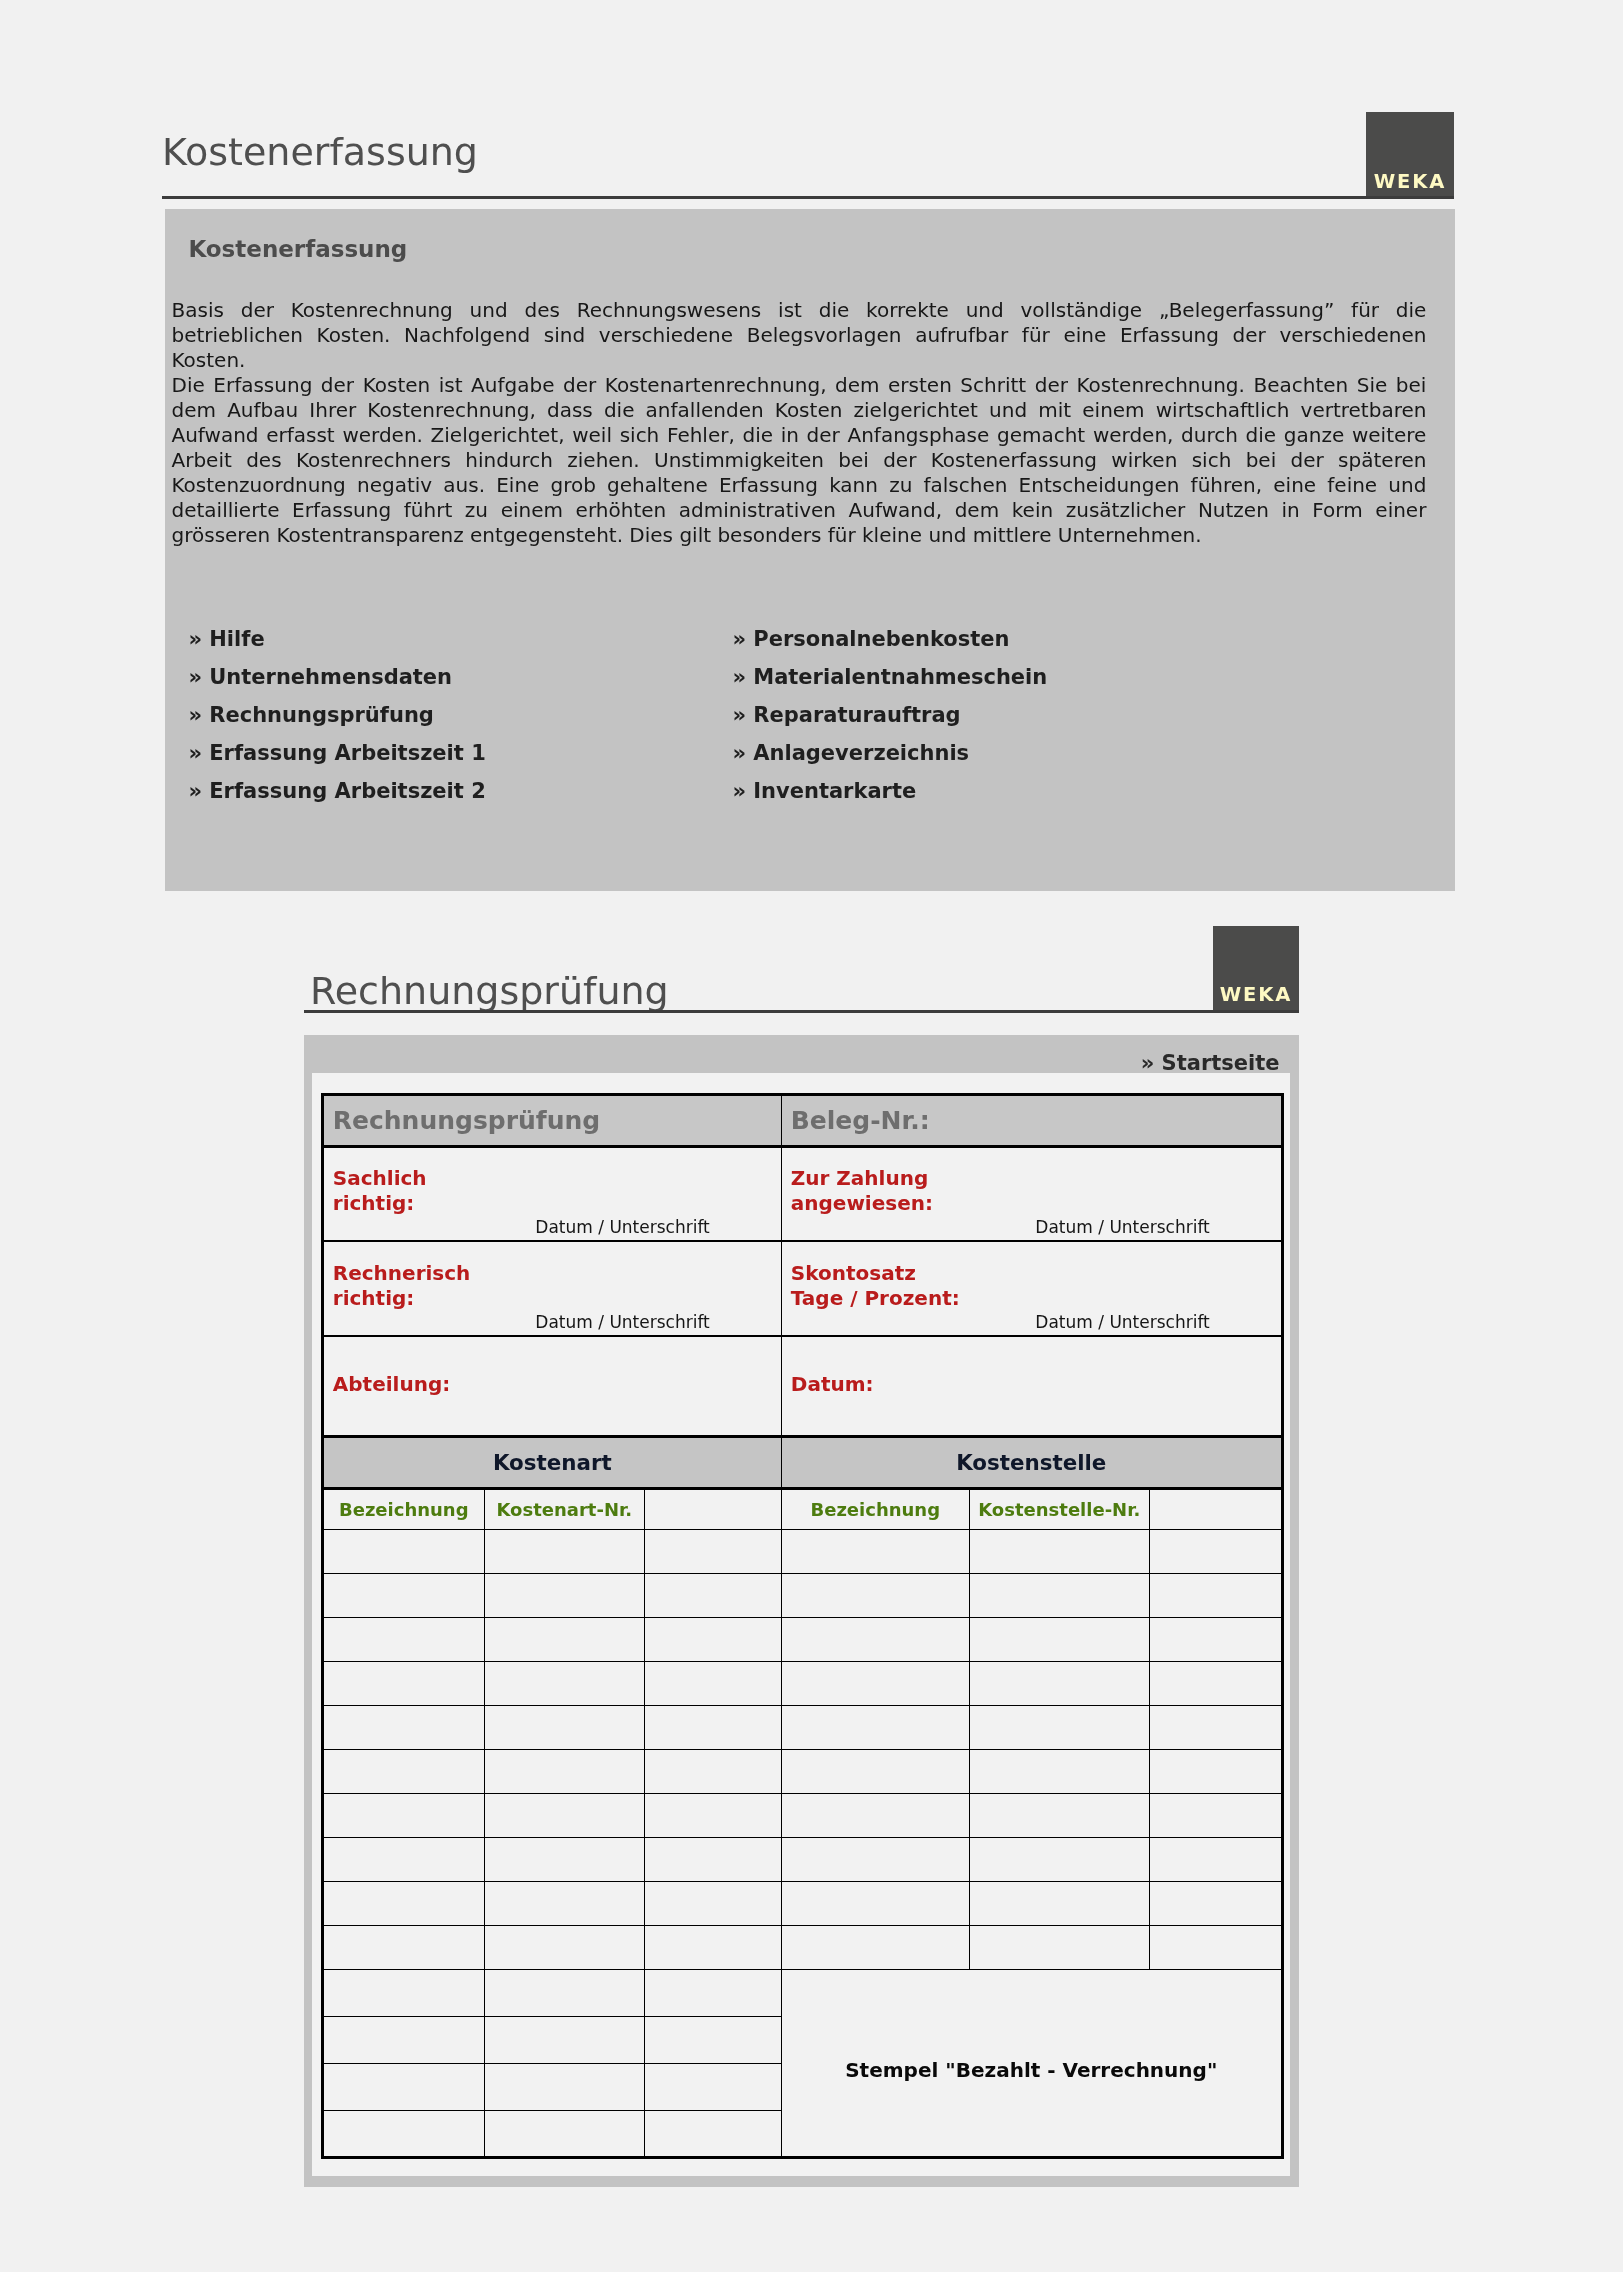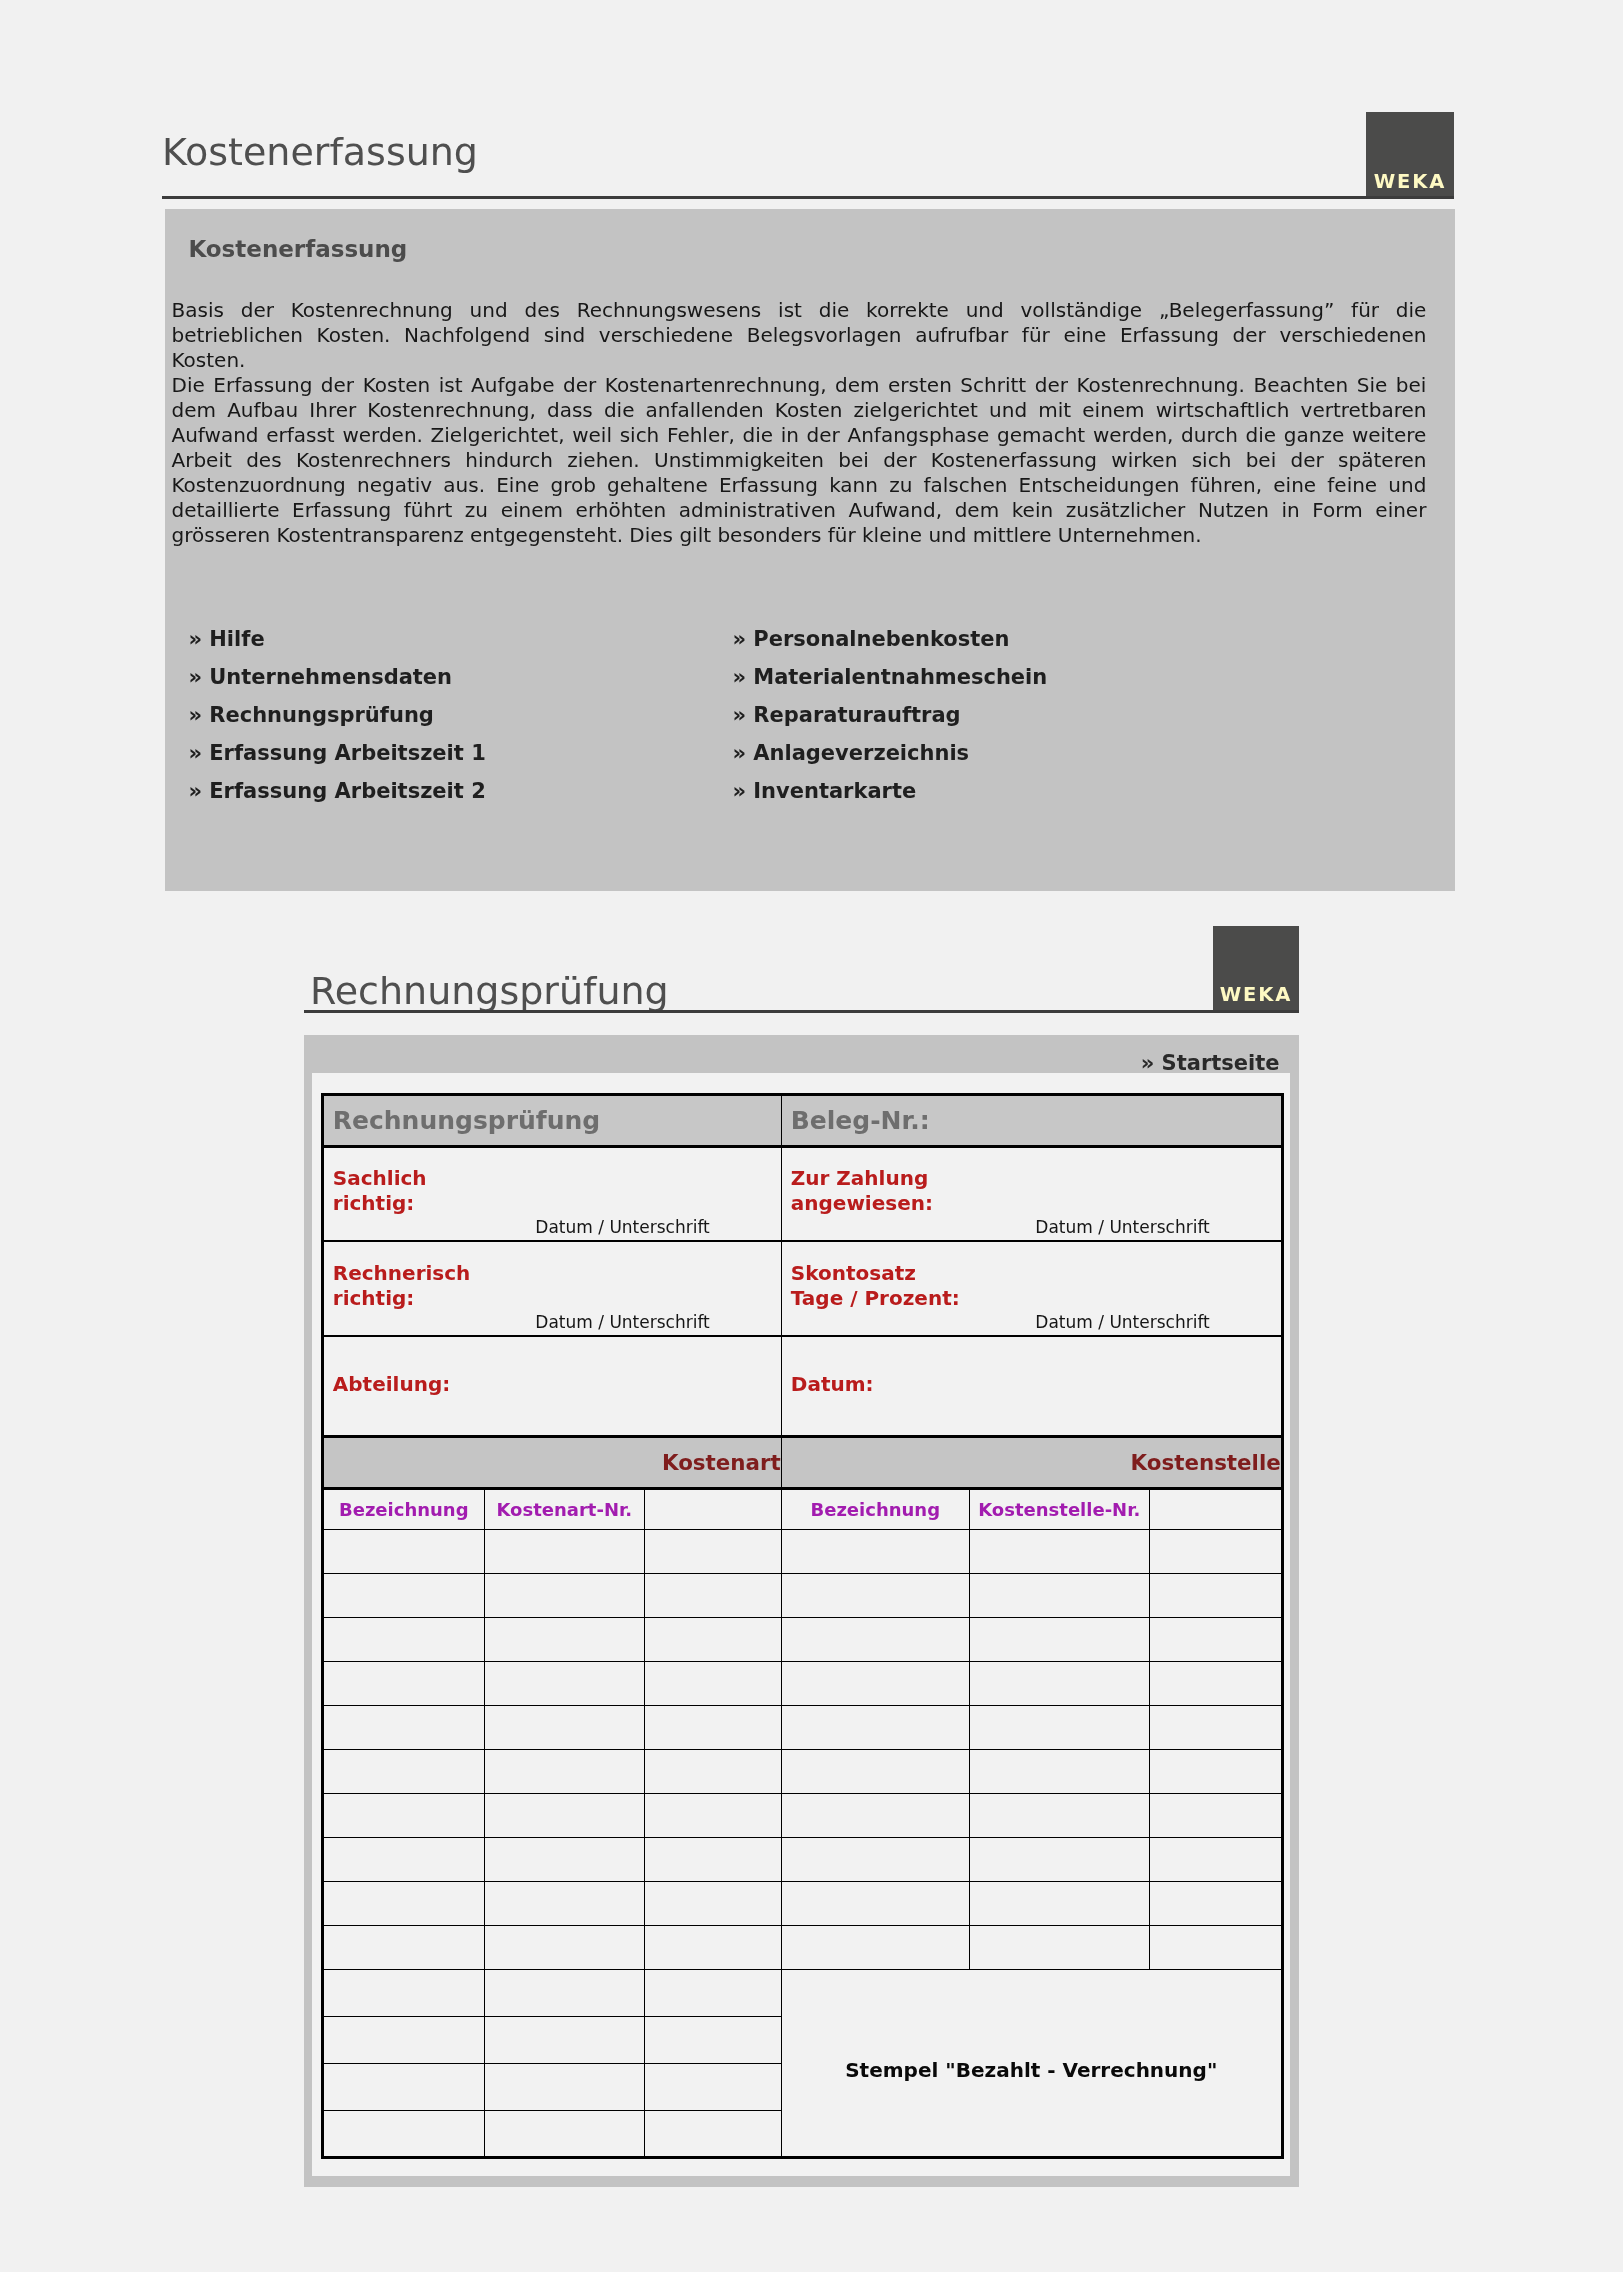--- a/index.html
+++ b/index.html
@@ -96,27 +96,27 @@
   .du {
     position:absolute; right:71px; bottom:3.2px;
     font-size:17px; font-weight:400; color:#161616; white-space:nowrap;
   }
 
   tr.rplain { height:100px; }
   tr.rplain td { border-bottom:3.9px solid #000;margin-top:8px; }
 
   tr.rgray { height:52px; }
   tr.rgray td {
-    background:#c5c5c5; font-weight:bold; font-size:21.4px; color:#7f1d1d;
-    text-align:right; border-bottom:3.9px solid #000;
+    background:#c5c5c5; font-weight:bold; font-size:21.4px; color:#0f172a;
+    text-align:center; border-bottom:3.9px solid #000;
   }
 
   tr.rcols { height:41px; }
   tr.rcols td {
-    font-weight:bold; font-size:18px; color:#a21caf;
+    font-weight:bold; font-size:18px; color:#4d7c0f;
     text-align:center; border-bottom:1.9px solid #000;
   }
 
   tr.rdata { height:44px; }
   tr.rdata td { border-bottom:1.9px solid #000; }
   tr.rbot  { height:47px; }
   tr.rbot td { border-bottom:1.9px solid #000; }
 
   td.stempel {
     vertical-align:top; text-align:center; padding-top:15.6px;

